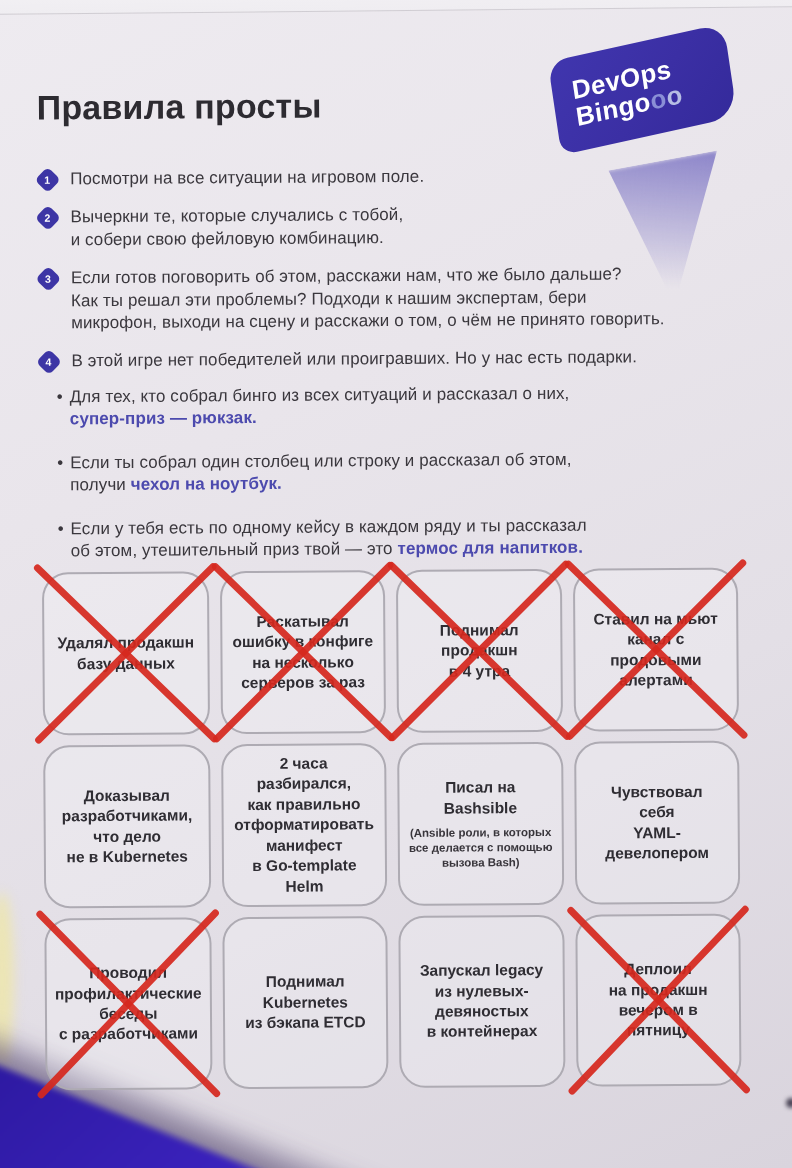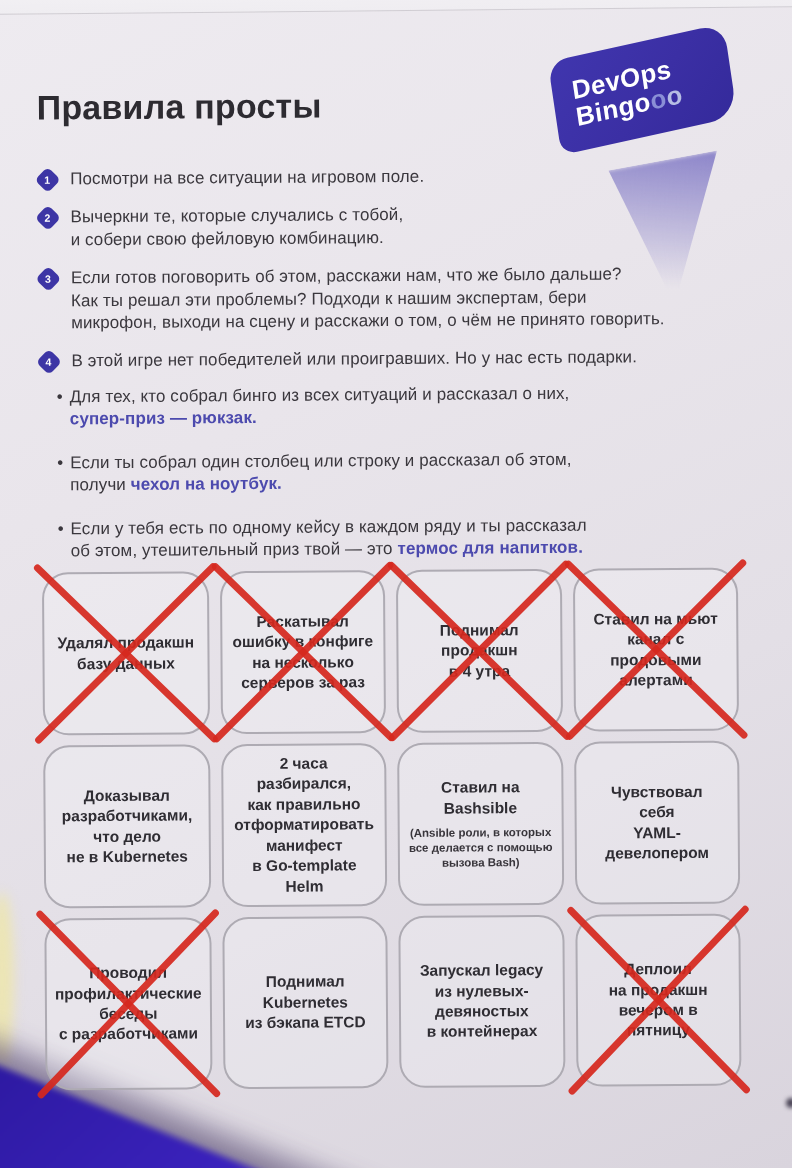--- a/index.html
+++ b/index.html
@@ -226,21 +226,21 @@
       <div class="bingo-cell">
         <span class="cell-text">2 часа разбирался,
 как правильно
 отформатировать
 манифест
 в Go-template
 Helm</span>
 
       </div>
       <div class="bingo-cell">
-        <span class="cell-text">Ставил на Bashsible</span>
+        <span class="cell-text">Писал на Bashsible</span>
         <span class="cell-note">(Ansible роли, в которых
 все делается с помощью
 вызова Bash)</span>
 
       </div>
       <div class="bingo-cell">
         <span class="cell-text">Чувствовал
 себя
 YAML-девелопером</span>
 

